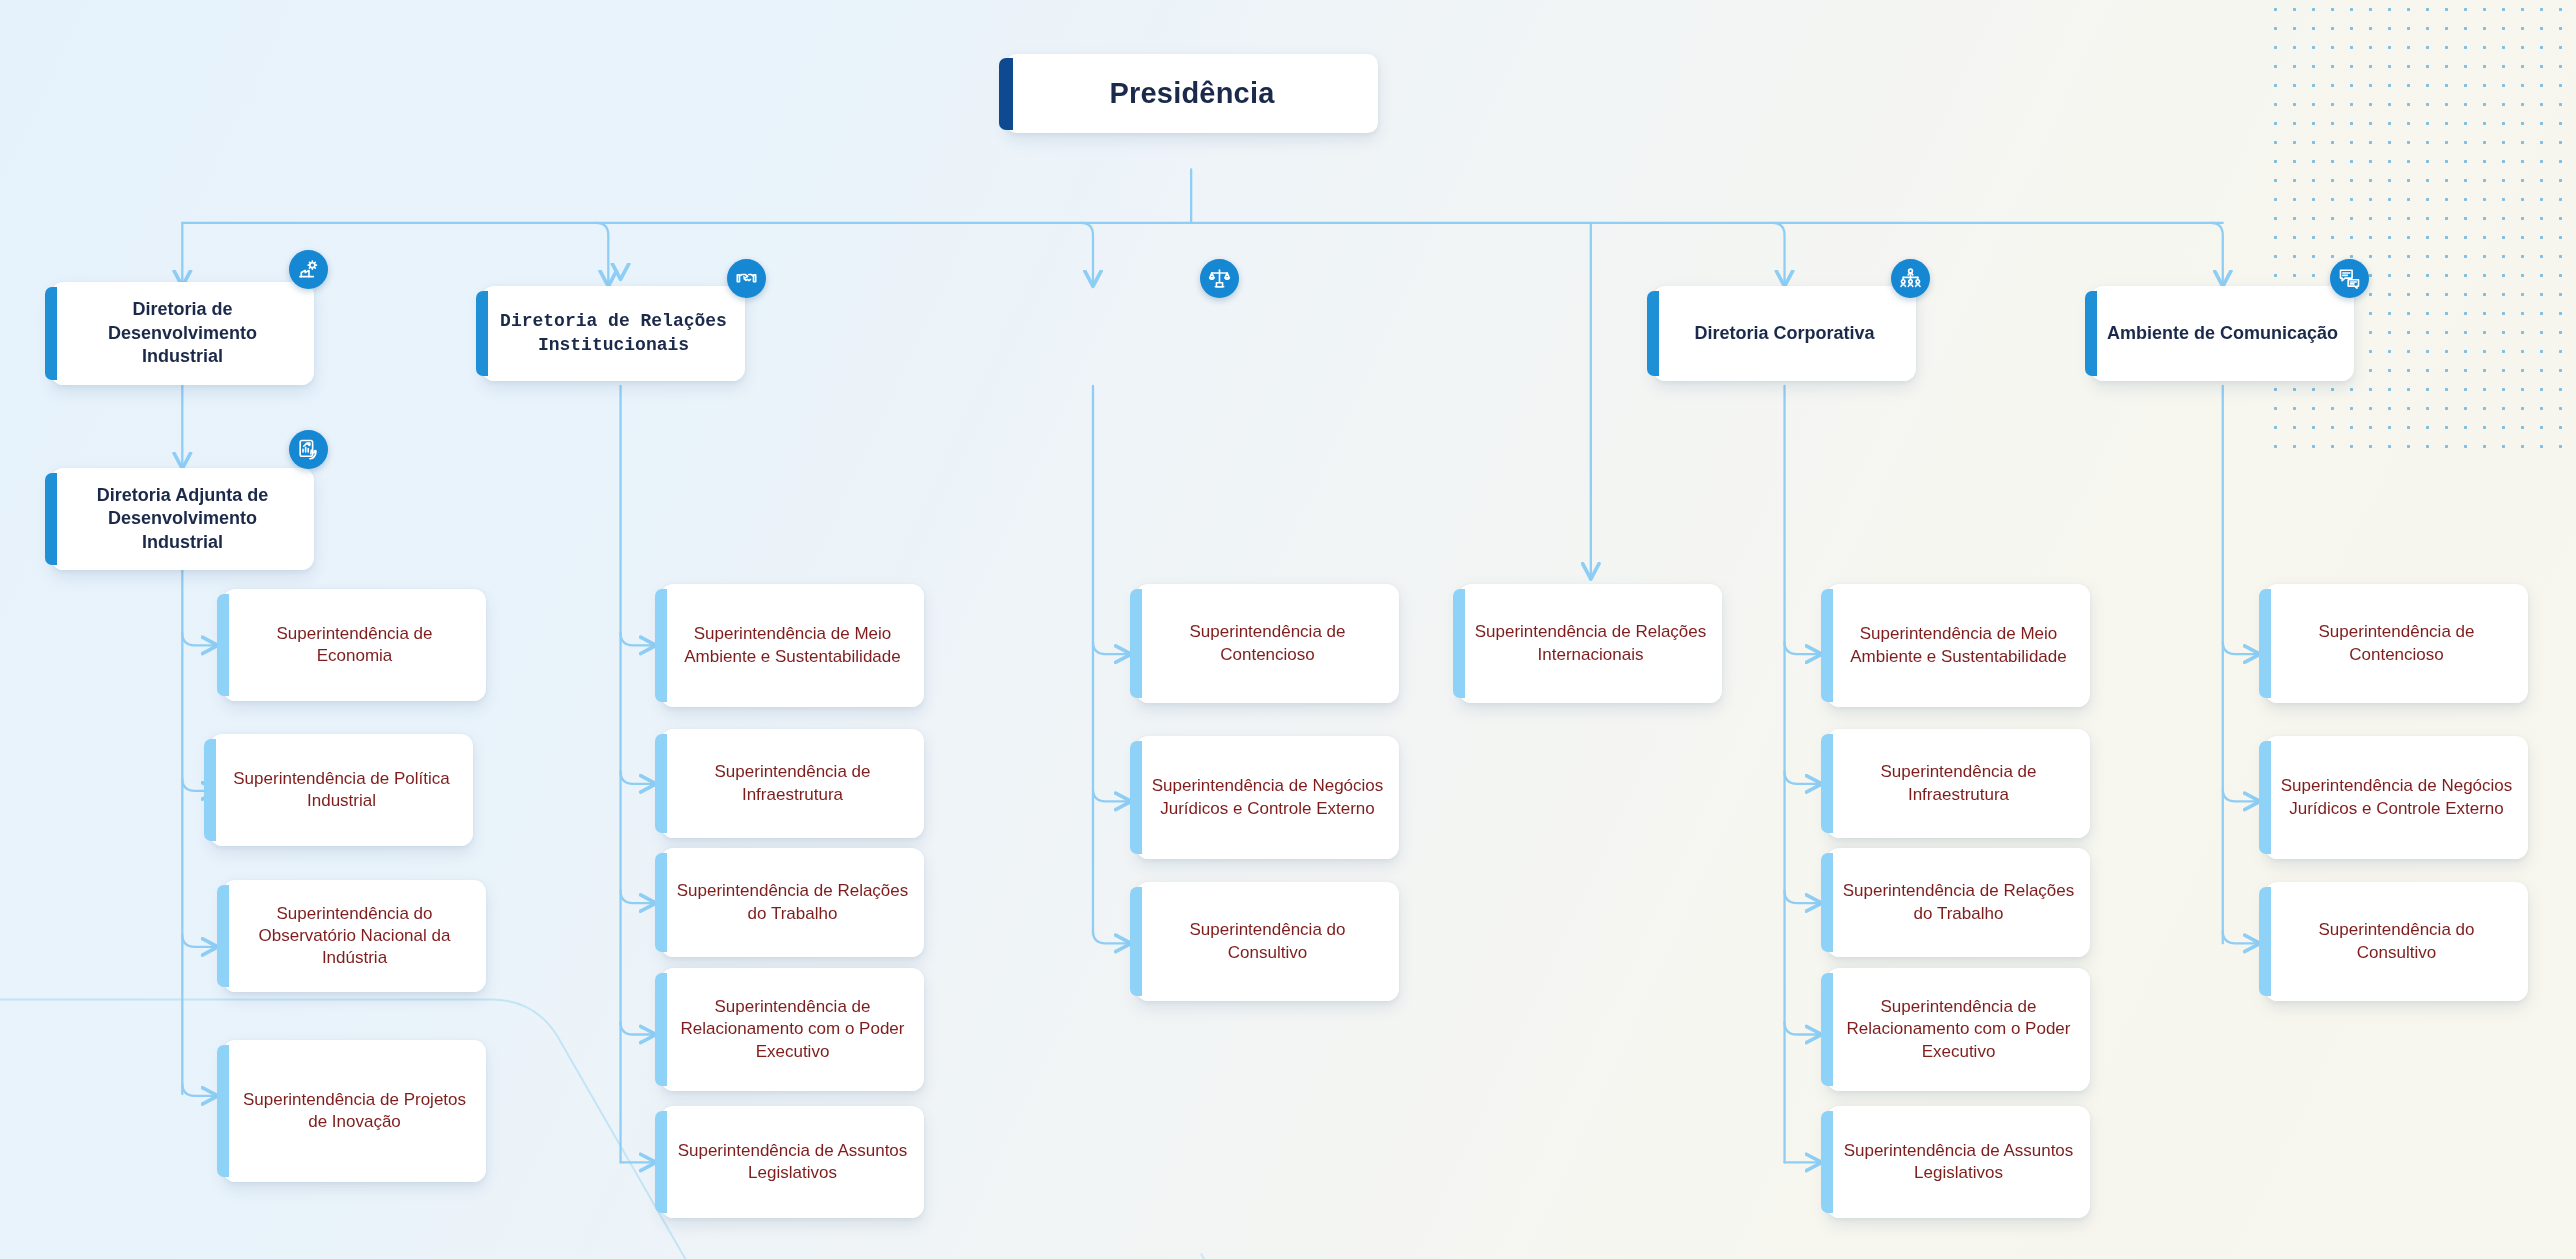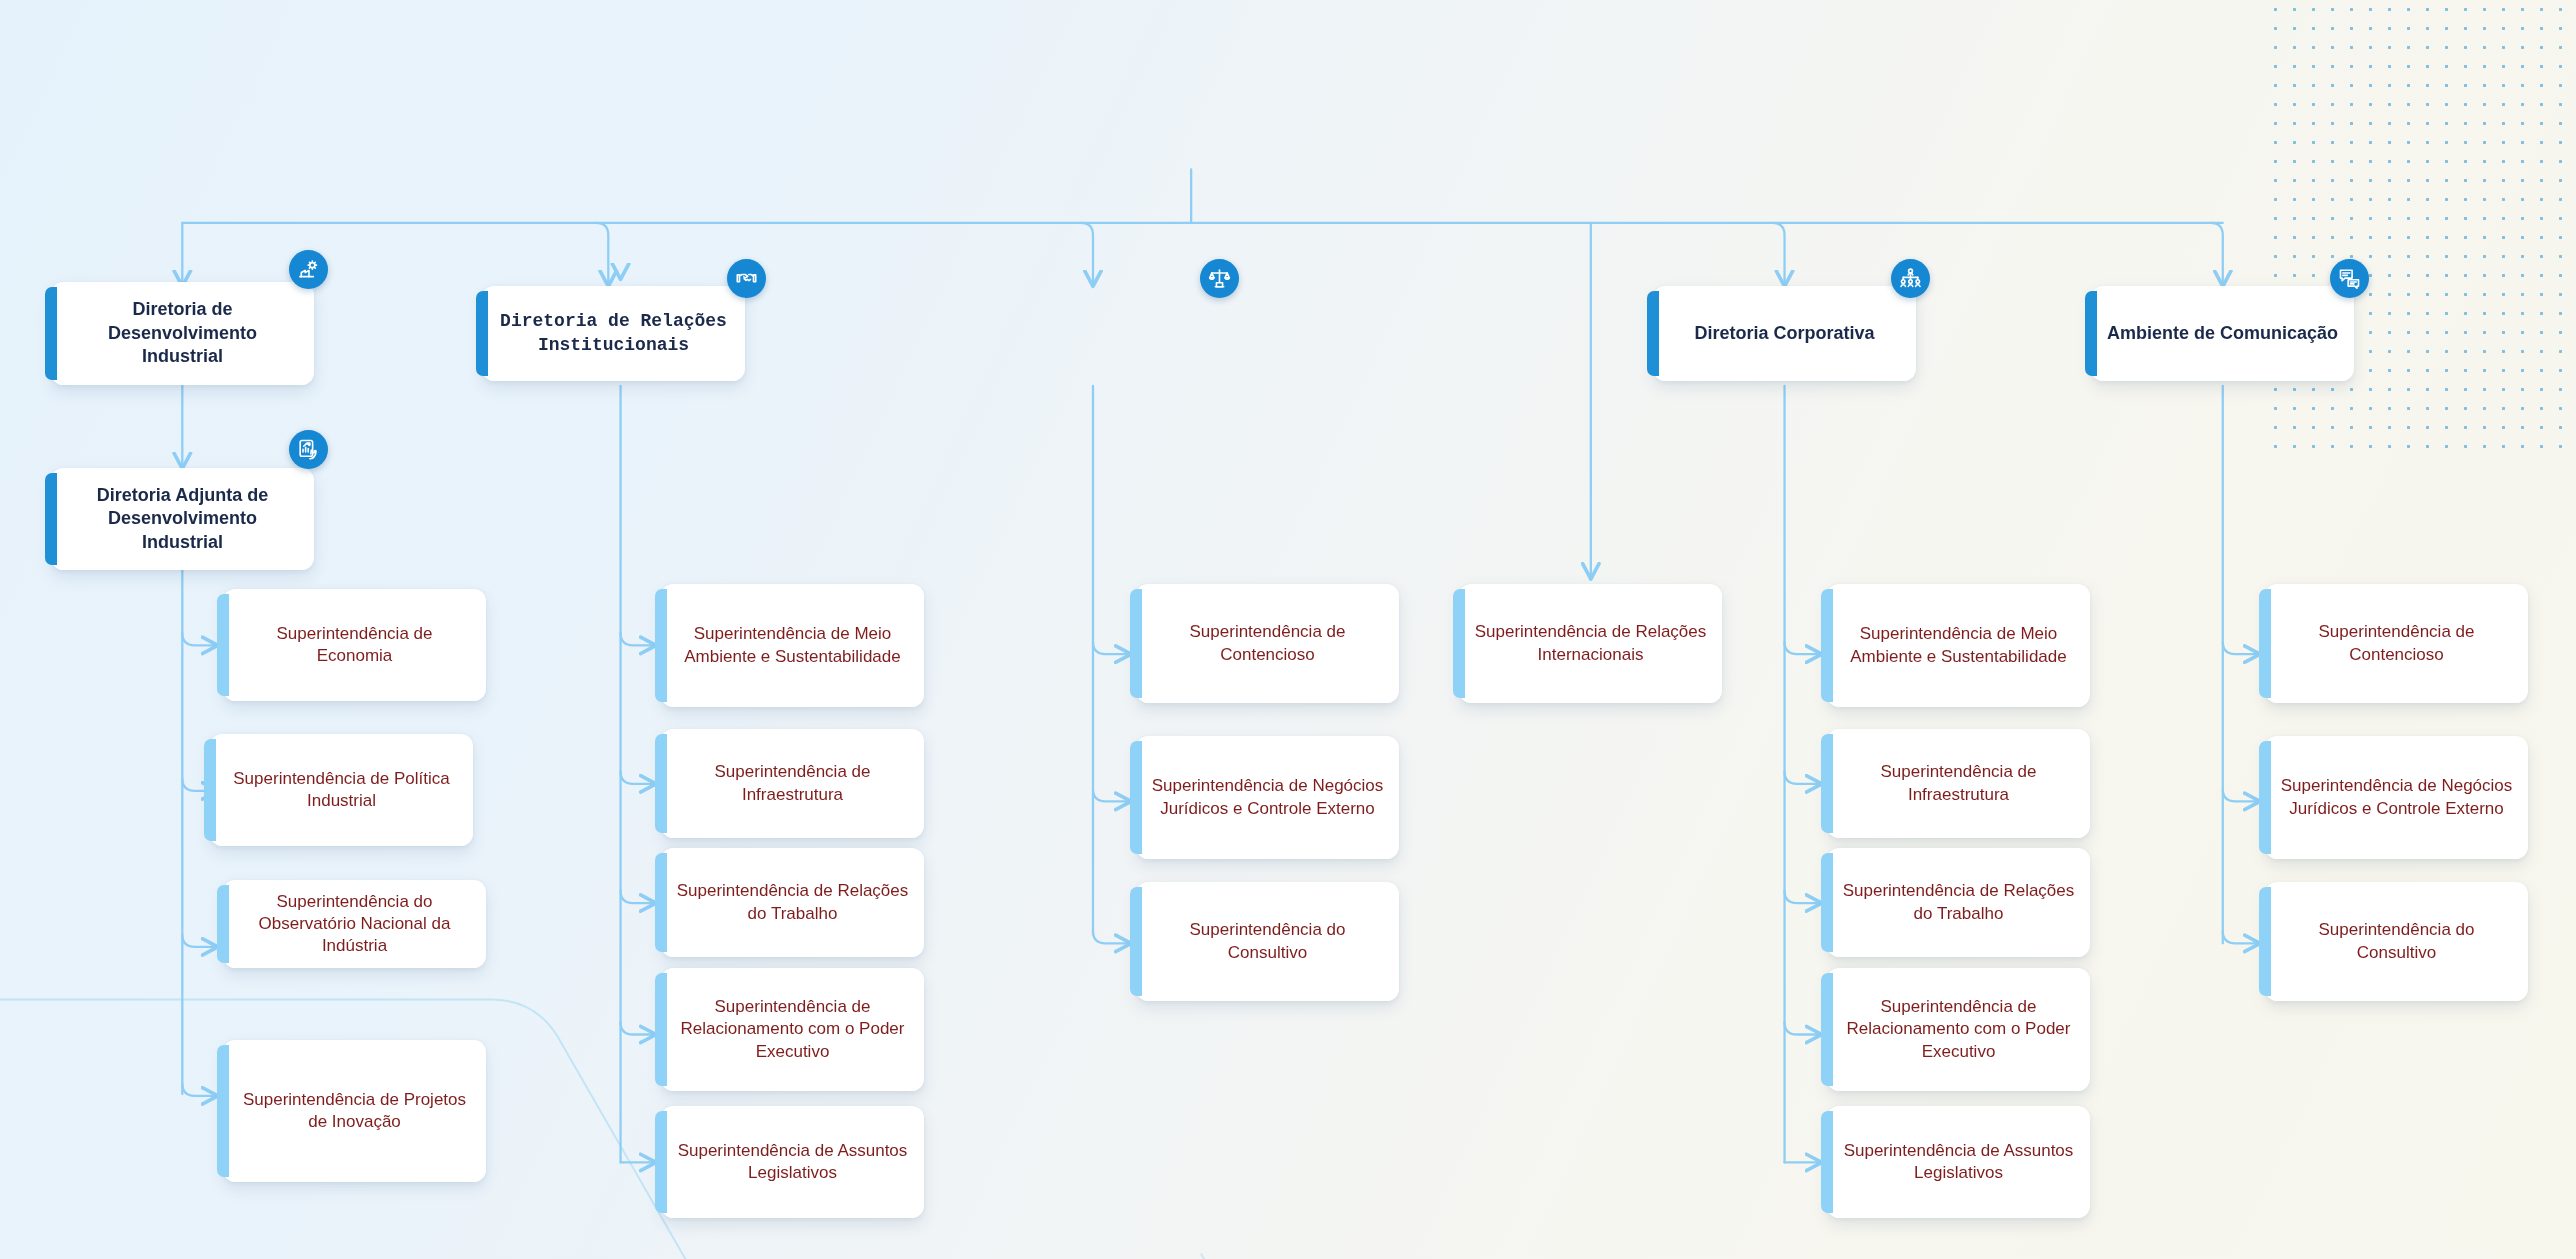--- a/index.html
+++ b/index.html
@@ -148,20 +148,24 @@
       <path d="M 2036 1166 Q 2036 1180 2050 1180 L 2078 1180" marker-end="url(#ar)"></path>
       <path d="M 2036 1326 Q 2036 1326 2050 1326 L 2078 1326" marker-end="url(#ar)"></path>
 
       <path d="M 2536 440 L 2536 1076"></path>
       <path d="M 2536 732 Q 2536 746 2550 746 L 2578 746" marker-end="url(#ar)"></path>
       <path d="M 2536 900 Q 2536 914 2550 914 L 2578 914" marker-end="url(#ar)"></path>
       <path d="M 2536 1062 Q 2536 1076 2550 1076 L 2578 1076" marker-end="url(#ar)"></path>
     </g>
   </svg>
 
+  <div class="node root" style="left:1006px; top:54px; width:372px; height:79px;">
+    <span class="accent"></span>
+    <span class="label">Presidência</span>
+  </div>
 
   <div class="node dir" style="left:51px; top:282px; width:263px; height:103px;">
     <span class="accent"></span>
     <span class="label">Diretoria de Desenvolvimento Industrial</span>
   </div>
   <div class="badge" style="left:289px; top:250px;">
     <svg viewBox="0 0 24 24" fill="none" stroke="#ffffff" stroke-width="1.7" stroke-linecap="round" stroke-linejoin="round">
       <circle cx="16" cy="7.5" r="2.6"></circle>
       <path d="M16 3.2v1.2M16 10.6v1.2M20.3 7.5h-1.2M12.9 7.5h-1.2M19 4.5l-.85.85M13.85 9.65L13 10.5M19 10.5l-.85-.85M13.85 5.35L13 4.5"></path>
       <path d="M3 19.5h14"></path>
@@ -244,21 +248,21 @@
   </div>
 
   <div class="node sup" style="left:223px; top:589px; width:263px; height:112px;">
     <span class="accent"></span>
     <span class="label">Superintendência de Economia</span>
   </div>
   <div class="node sup" style="left:210px; top:734px; width:263px; height:112px;">
     <span class="accent"></span>
     <span class="label">Superintendência de Política Industrial</span>
   </div>
-  <div class="node sup" style="left:223px; top:880px; width:263px; height:88px;">
+  <div class="node sup" style="left:223px; top:880px; width:263px; height:112px;">
     <span class="accent"></span>
     <span class="label">Superintendência do Observatório Nacional da Indústria</span>
   </div>
   <div class="node sup" style="left:223px; top:1040px; width:263px; height:142px;">
     <span class="accent"></span>
     <span class="label">Superintendência de Projetos de Inovação</span>
   </div>
 
   <div class="node sup" style="left:661px; top:584px; width:263px; height:123px;">
     <span class="accent"></span>

